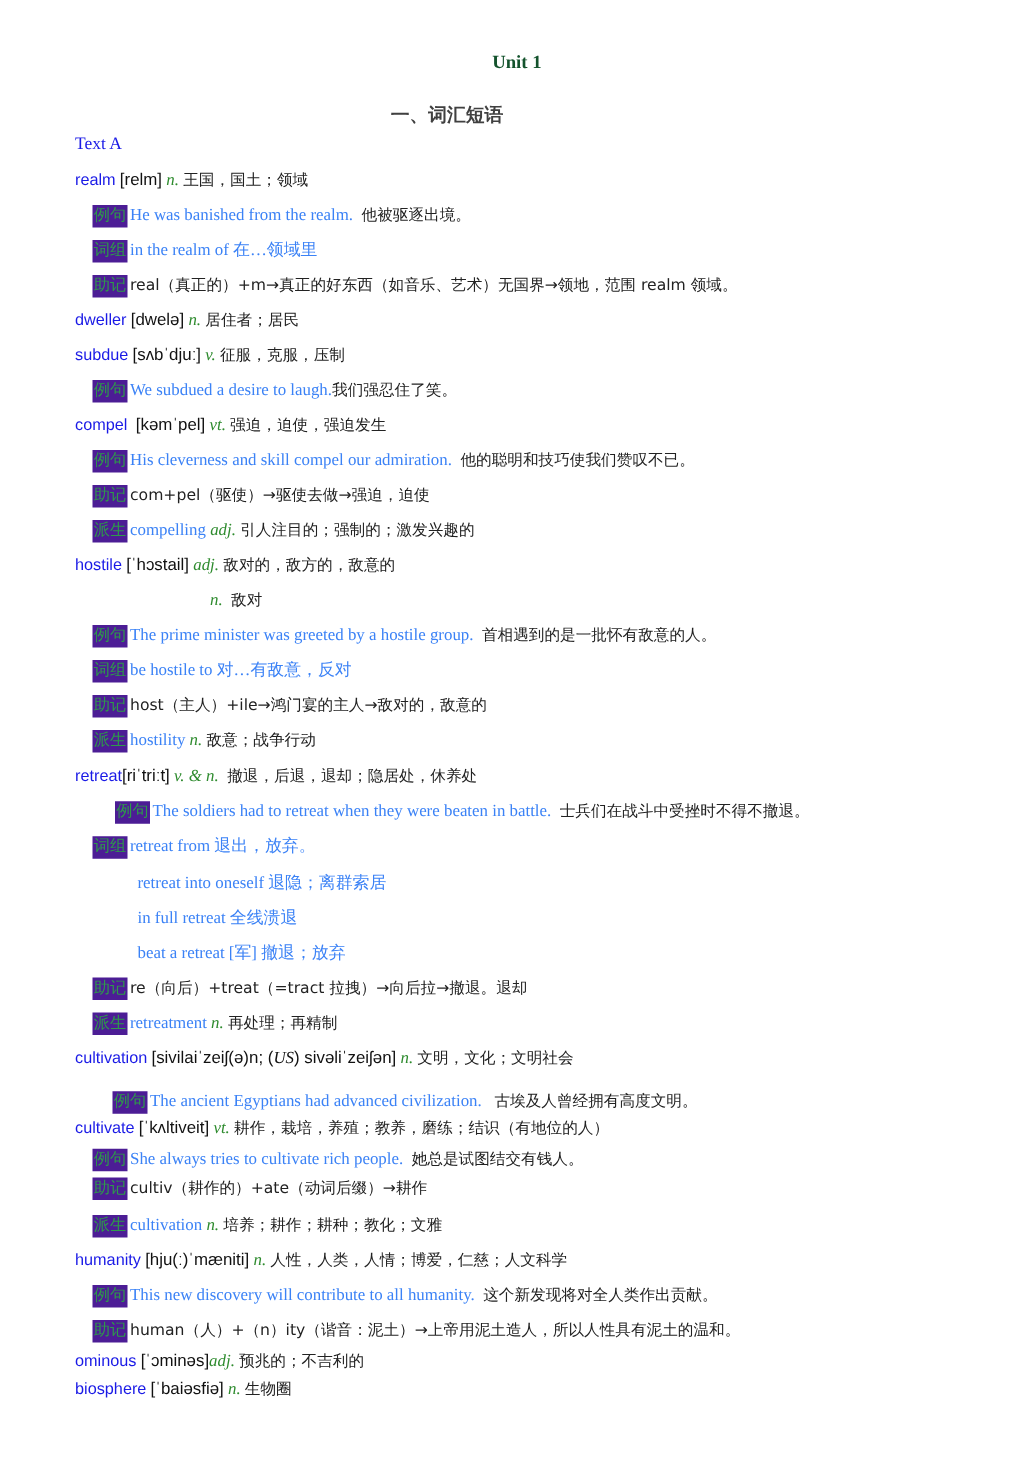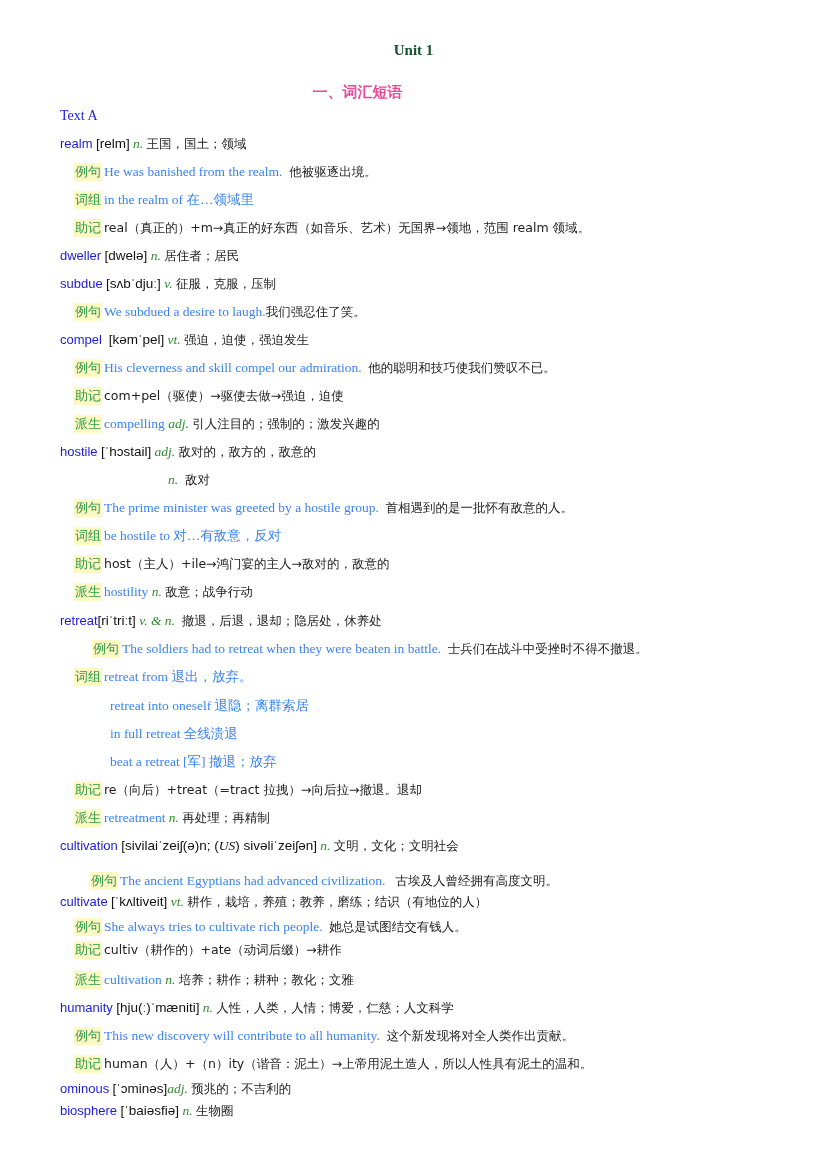--- a/index.html
+++ b/index.html
@@ -2,29 +2,29 @@
 <html><head>
 <meta charset="utf-8">
 <style>
   html, body { margin: 0; padding: 0; background: #ffffff; }
   body { width: 827px; height: 1169px; position: relative; overflow: hidden;
          font-family: "Liberation Serif", "DejaVu Serif", serif; color: #000; }
   .page { position: absolute; left: 0; top: 0; width: 827px; height: 1169px; }
   .unit-title { position: absolute; top: 42px; left: 0; width: 827px; text-align: center;
                 font-family: "Liberation Serif", serif; font-weight: bold; color: #14532d; font-size: 15px; }
   .section-title { position: absolute; top: 83px; left: 0; width: 715px; text-align: center;
-                   font-family: "DejaVu Sans", sans-serif; font-weight: bold; color: #ec4899; font-size: 15px; }
+                   font-family: "DejaVu Sans", sans-serif; font-weight: bold; color: #404040; font-size: 15px; }
   .line { position: absolute; left: 60px; white-space: nowrap; font-size: 13.5px; line-height: 18px; }
   .text-a { color: #1a1ae6; font-family: "Liberation Serif", serif; font-size: 14px; }
   .hw { color: #1a1ae6; font-family: "Liberation Sans", sans-serif; font-size: 13px; }
   .ph { font-family: "Liberation Sans", "DejaVu Sans", sans-serif; font-size: 13.5px; color: #111; }
   .pos { color: #2e8b2e; font-style: italic; font-family: "Liberation Serif", serif; }
   .zh { font-family: "DejaVu Sans", sans-serif; font-size: 12.5px; color: #222; }
   .en { font-family: "Liberation Serif", serif; font-size: 13.5px; color: #3b82f6; }
-  .tag { display: inline-block; background: #fef9c3; color: #2e9a4a; font-family: "DejaVu Sans", sans-serif;
+  .tag { display: inline-block; background: #4c1d95; color: #2e9a4a; font-family: "DejaVu Sans", sans-serif;
          font-size: 13px; padding: 0 1px; margin-right: 2px; line-height: 18px; text-align: right; }
   .ind1 { left: 74px; }
   .ind2 { left: 110px; }
   .ind3 { left: 168px; }
   .us { font-style: italic; font-family: "Liberation Serif", serif; }
 </style>
 </head>
 <body>
 
 <div class="page">

